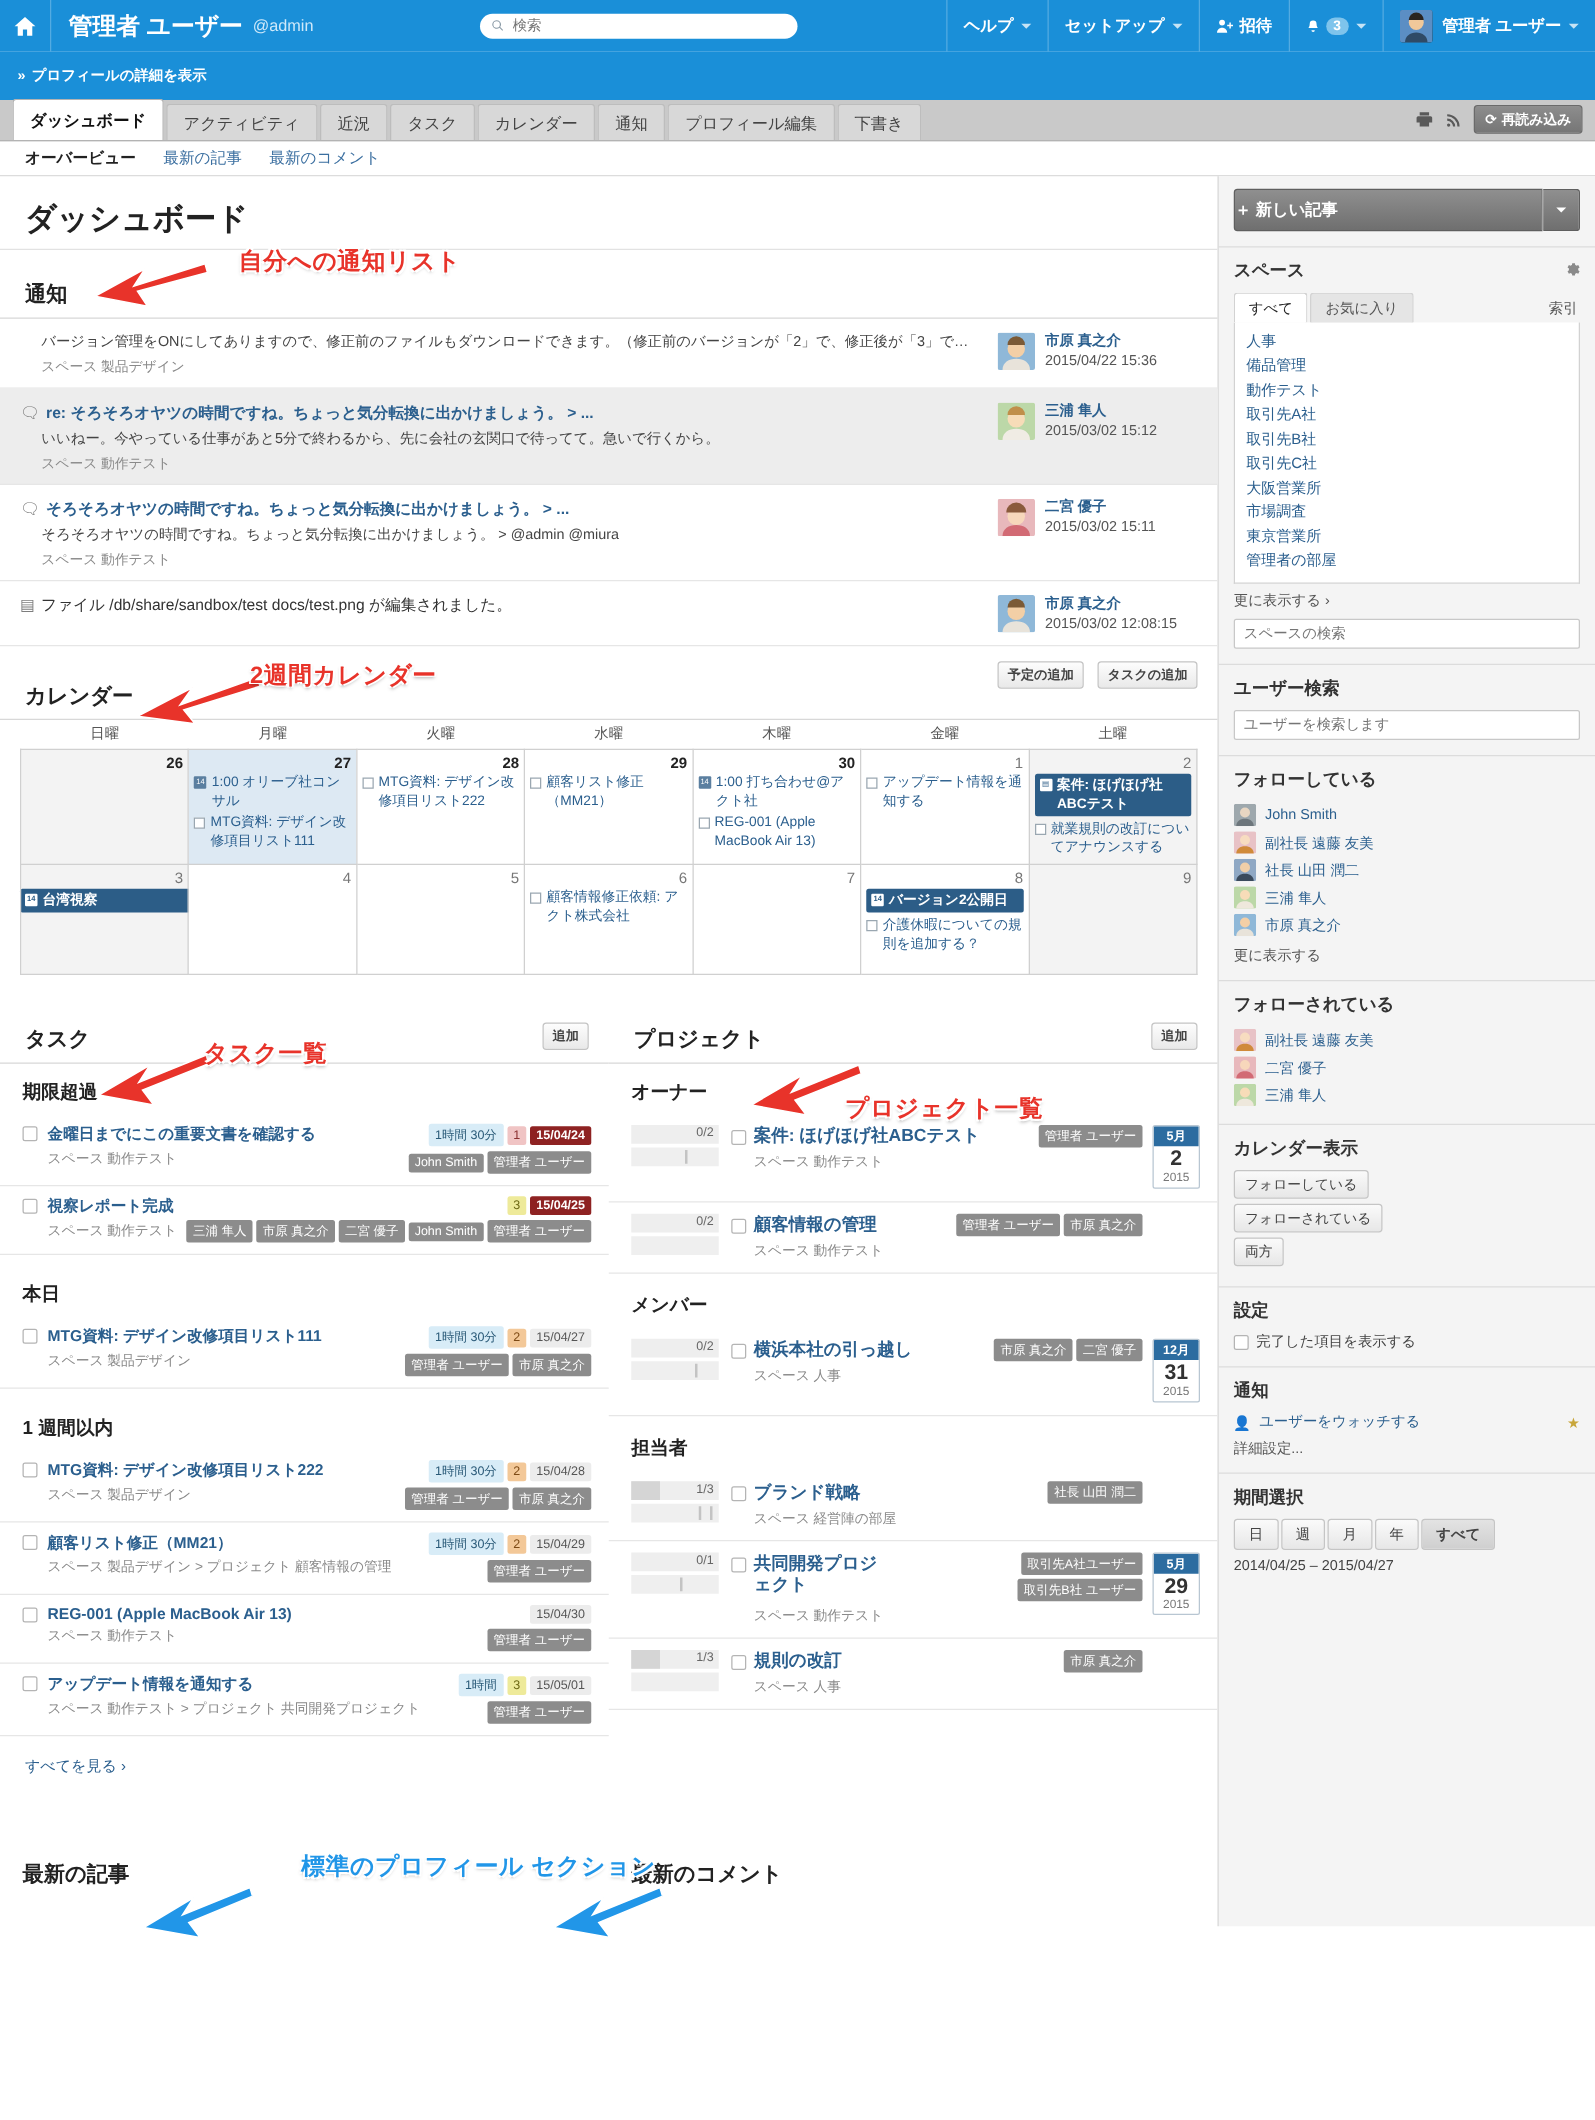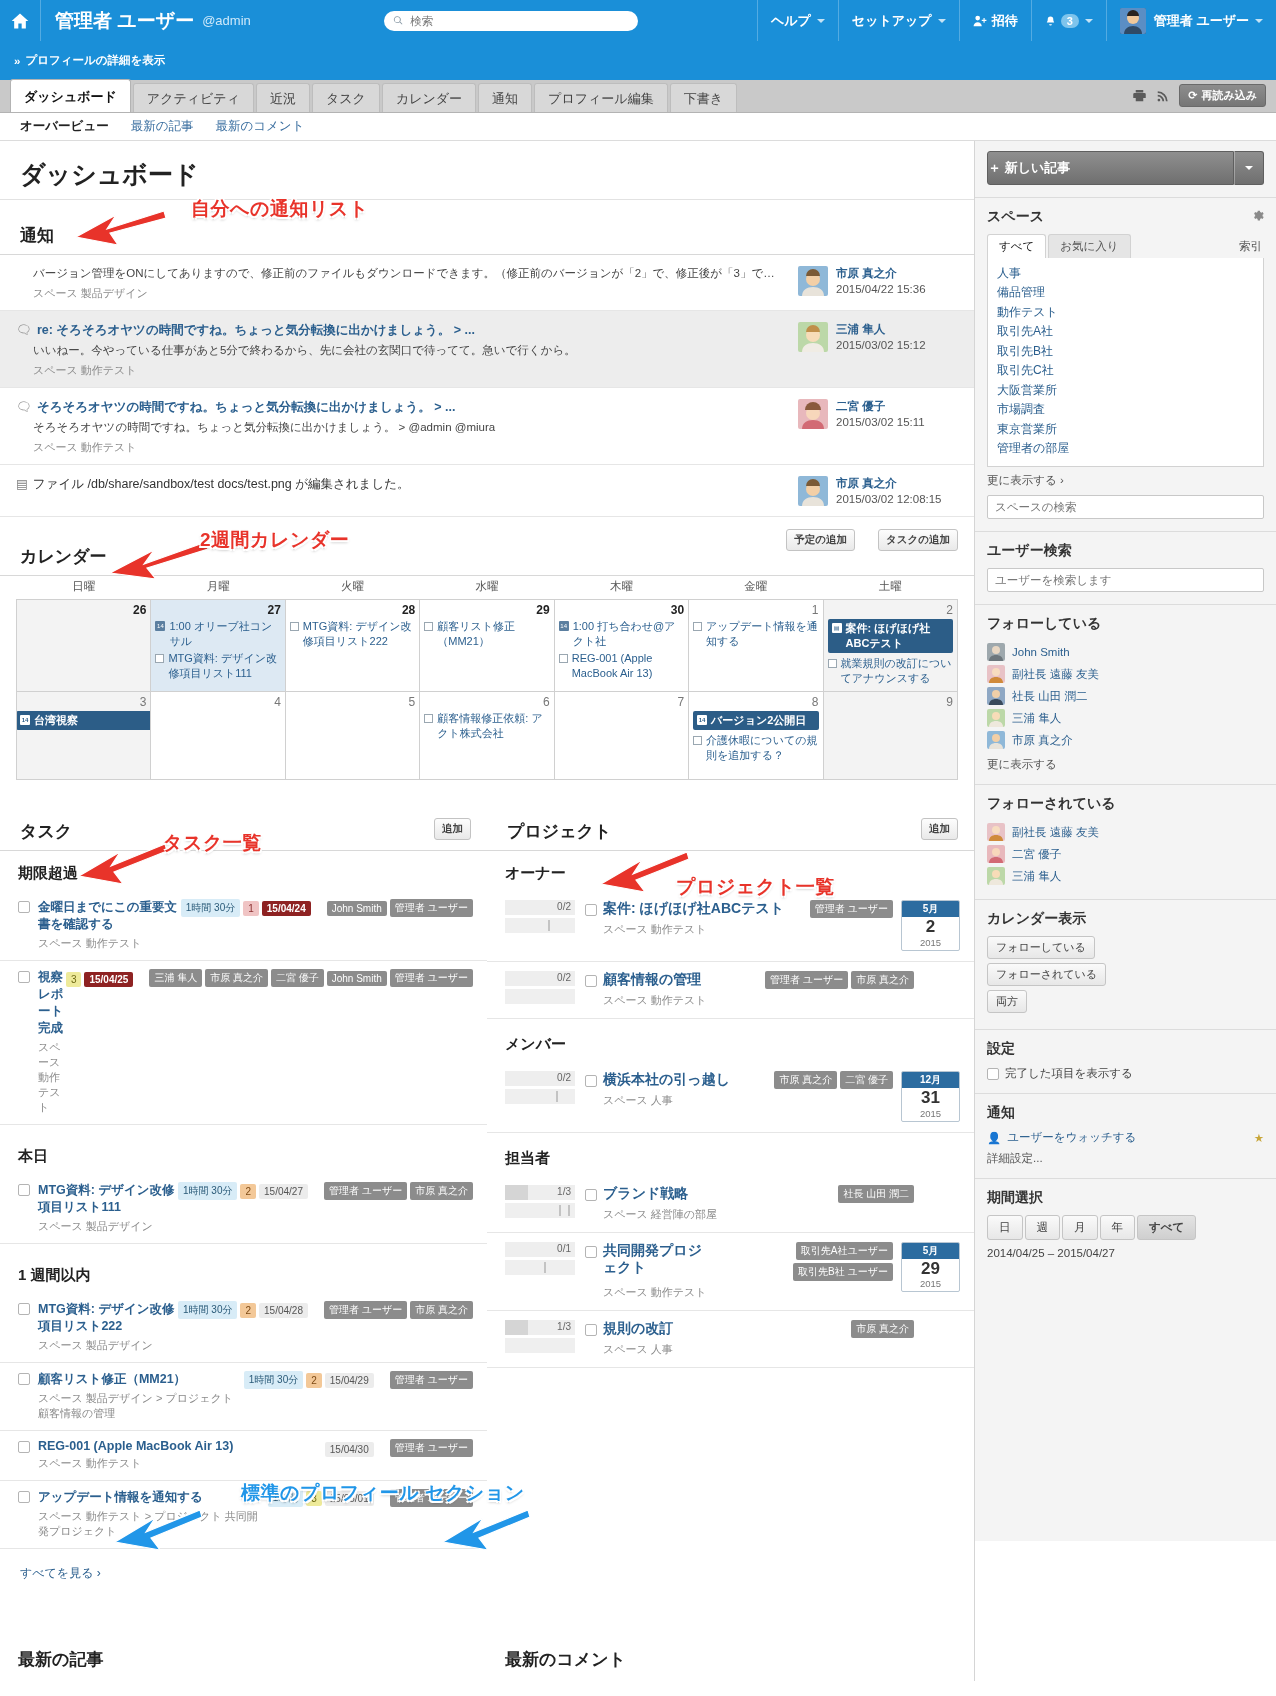--- a/index.html
+++ b/index.html
@@ -64,21 +64,21 @@
   
   .body-wrap { display:flex; align-items:flex-start; }
   .main-col { width:975px; border-right:1px solid #d5d5d5; min-height:1400px; position:relative;}
   .side-col { width:301px; background:#f4f4f4; min-height:1400px; }
 
   .page-title { font-size:25px; font-weight:bold; color:#222; padding:17px 0 8px 20px;
     border-bottom:1px solid #e2e2e2; }
 
   .sec-h { font-size:17px; font-weight:bold; color:#222; padding:14px 20px 7px 20px;
     border-bottom:1px solid #d8d8d8; position:relative; }
-  .sec-h .actions { position:absolute; right:16px; top:12px; display:flex; gap:23px; }
+  .sec-h .actions { position:absolute; right:16px; top:12px; display:flex; gap:11px; }
   .sm-btn { font-size:10.5px; color:#444; background:linear-gradient(#fdfdfd,#e9e9e9);
     border:1px solid #c3c3c3; border-radius:3px; padding:3px 7px; cursor:pointer; }
 
   
   .notif { display:flex; padding:11px 16px 9px 16px; border-bottom:1px solid #e6e6e6; }
   .notif.alt { background:#ededed; }
   .notif .left { flex:1; min-width:0; padding-right:14px; }
   .notif .ntitle { font-size:12.5px; font-weight:bold; color:#2b5f8e; margin-bottom:4px; }
   .notif .ntitle .bub { color:#7d7d7d; margin-right:5px; font-weight:normal; }
   .notif .nbody { font-size:11.5px; color:#444; margin:0 0 5px 17px; white-space:nowrap;
@@ -113,21 +113,21 @@
   .two-col { display:flex; }
   .tcol { width:487px; }
   .tcol.right { border-left:0; }
   .grp-h { font-size:15px; font-weight:bold; color:#222; padding:13px 18px 8px; }
   .trow { display:flex; padding:8px 14px 9px 18px; border-bottom:1px solid #e6e6e6; align-items:flex-start; }
   .trow .cb { width:12px; height:12px; border:1px solid #b4b4b4; border-radius:2px; background:#fff;
     flex:none; margin:2px 8px 0 0; }
   .trow .tl { flex:1; min-width:0; }
   .trow .tt { font-size:12.5px; color:#2b5f8e; font-weight:bold; }
   .trow .ts { font-size:11px; color:#8a8a8a; margin-top:3px; }
-  .trow .tr { text-align:right; display:flex; align-items:flex-end; gap:16px; }
+  .trow .tr { text-align:right; display:flex; flex-direction:column; align-items:flex-end; gap:4px; }
   .chips { display:flex; gap:3px; align-items:center; justify-content:flex-end; flex-wrap:wrap; }
   .chip { font-size:10px; padding:2px 5px; border-radius:2px; white-space:nowrap; }
   .chip.time { background:#d8ecf7; color:#2a5a78; }
   .chip.p1 { background:#f0c4c4; color:#8a3030; }
   .chip.p2 { background:#f3c898; color:#7d4a15; }
   .chip.p3 { background:#eeea9a; color:#6f6a15; }
   .chip.due-red { background:#8e2222; color:#fff; font-weight:bold; }
   .chip.due { background:#ececec; color:#555; }
   .chip.user { background:#8c8c8c; color:#fff; }
 
@@ -139,21 +139,21 @@
   .prog .bar2 { height:15px; background:#efefef; margin-top:3px; position:relative; }
   .prog .bar2 .tick { position:absolute; top:2px; bottom:2px; width:2px; background:#c3c3c3; }
   .pbody { flex:1; min-width:0; }
   .pline { display:flex; align-items:flex-start; gap:6px; }
   .pcb { width:12px; height:12px; border:1px solid #b4b4b4; border-radius:2px; background:#fff;
     flex:none; margin-top:4px; }
   .ptitle { font-size:14px; color:#2b5f8e; font-weight:bold; line-height:1.25; }
   .psub { font-size:11px; color:#8a8a8a; margin-top:4px; margin-left:18px; }
   .pusers { display:flex; gap:3px; margin-left:auto; padding-left:6px; flex-wrap:wrap;
     justify-content:flex-end; }
-  .datebox { width:59px; flex:none; margin-left:8px; border:1px solid #b8c6d2; border-radius:2px;
+  .datebox { width:38px; flex:none; margin-left:8px; border:1px solid #b8c6d2; border-radius:2px;
     overflow:hidden; text-align:center; background:#fff; }
   .datebox .m { background:#2c6ca0; color:#fff; font-size:10px; font-weight:bold; padding:1px 0; }
   .datebox .d { font-size:17px; font-weight:bold; color:#333; line-height:1.1; padding-top:1px; }
   .datebox .y { font-size:9.5px; color:#777; padding-bottom:2px; }
 
   .see-all { font-size:12px; color:#2b5f8e; padding:16px 0 14px 20px; }
 
   .bottom-heads { display:flex; }
   .bottom-heads .bh { width:487px; font-size:17px; font-weight:bold; color:#222; padding:16px 18px 10px; }
 

